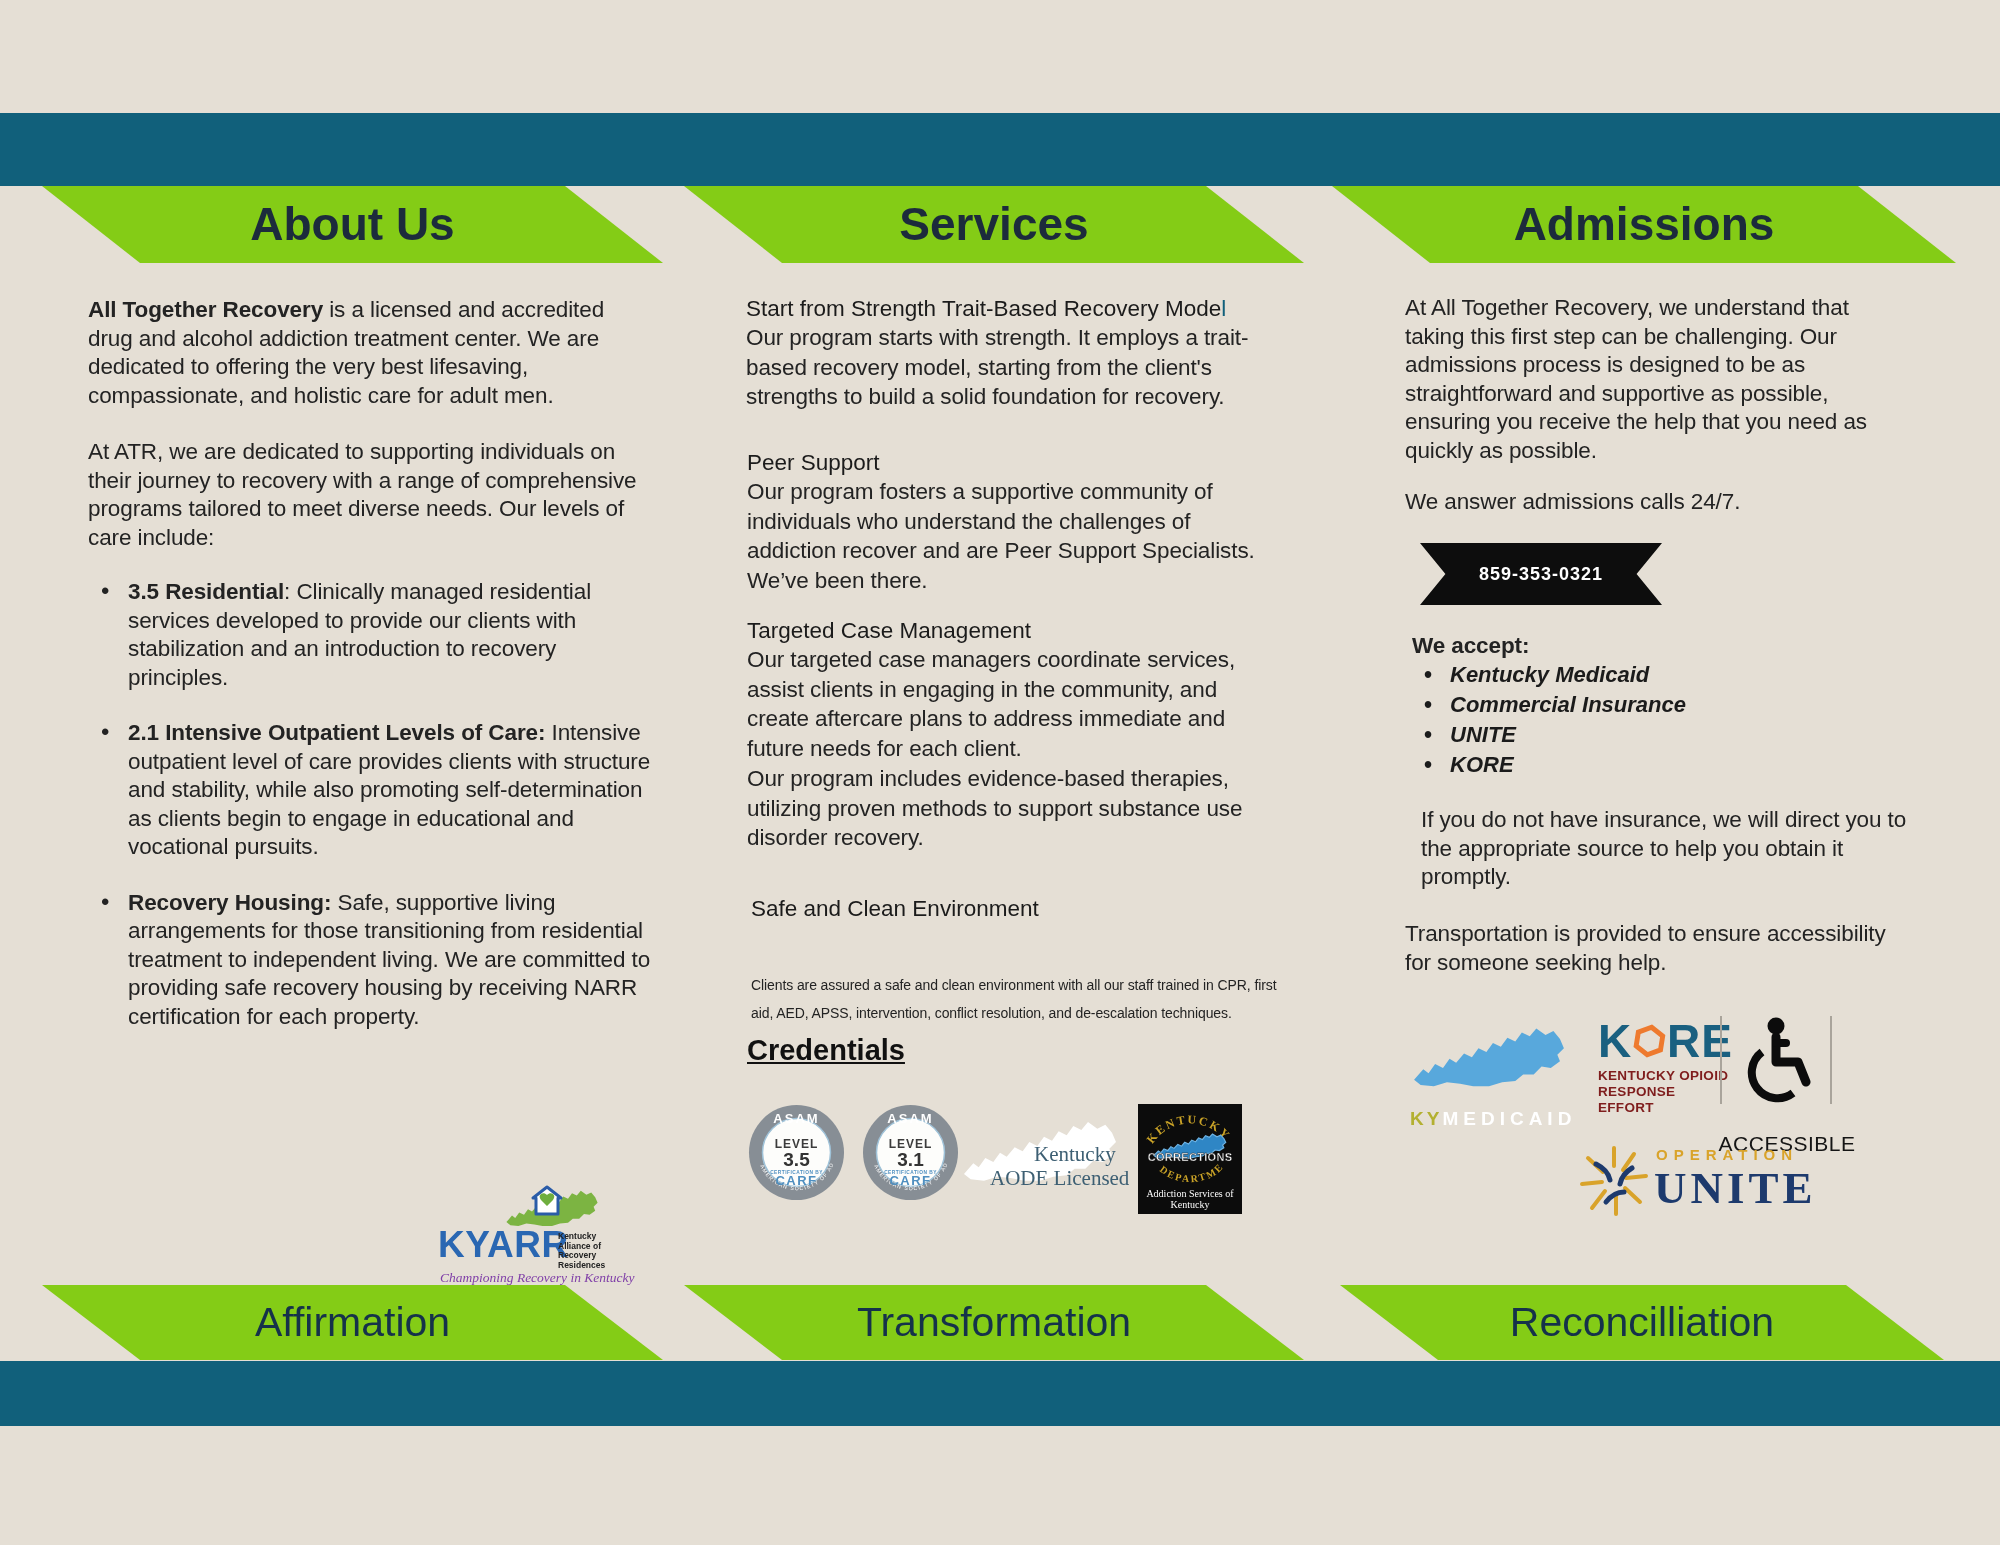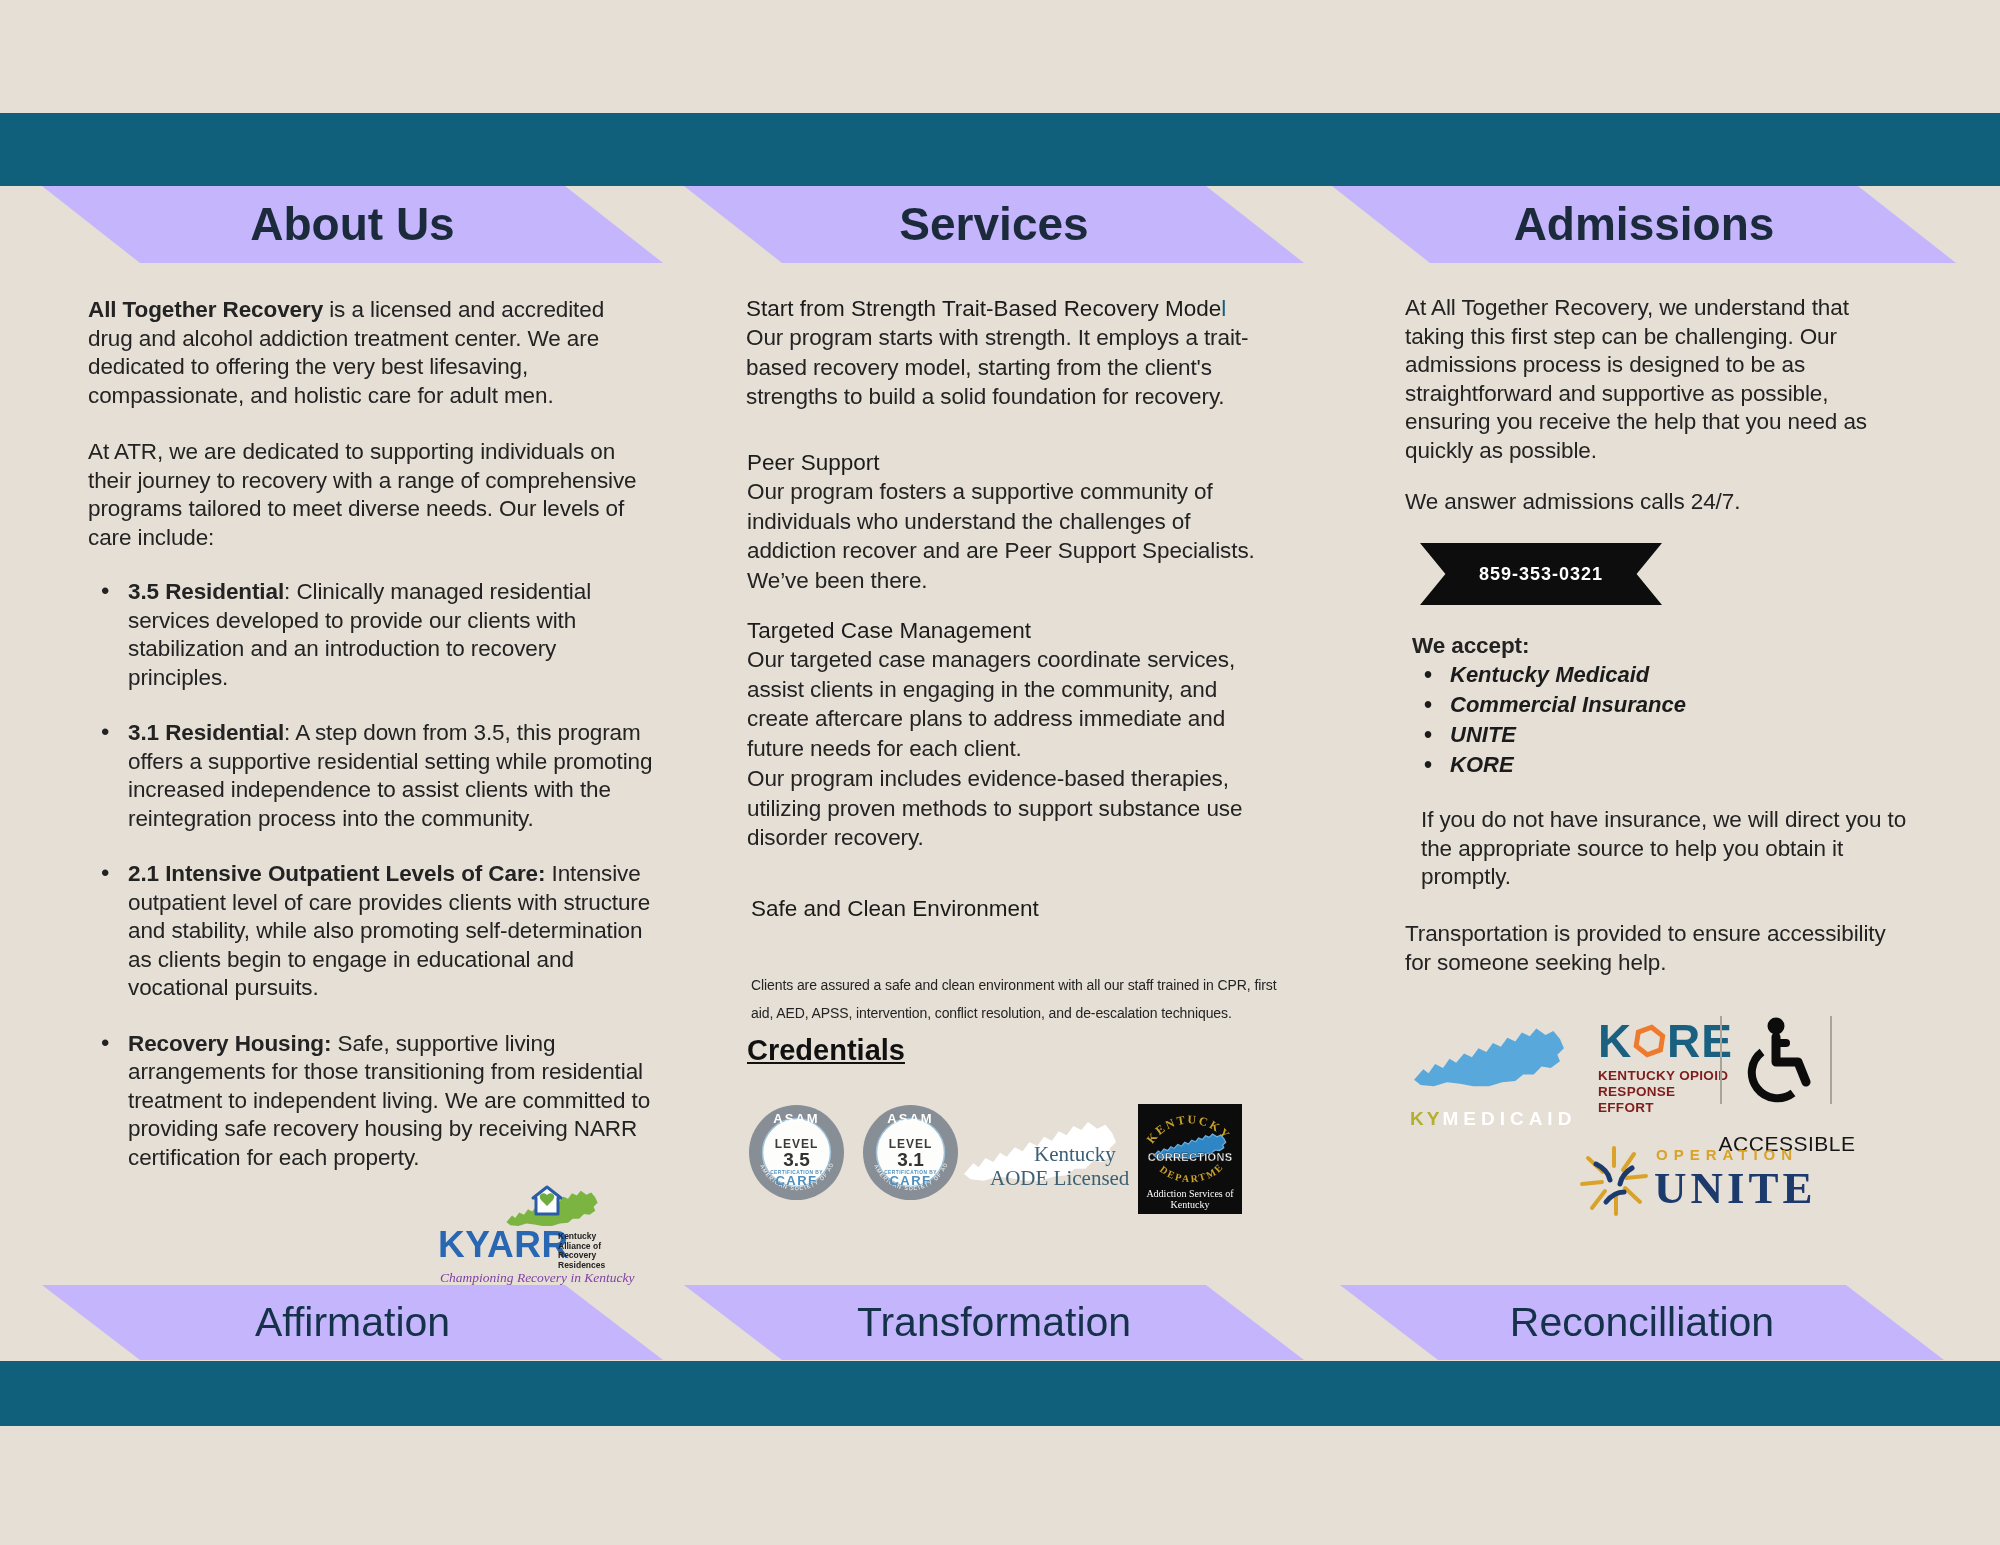--- a/index.html
+++ b/index.html
@@ -2,21 +2,21 @@
 <html><head>
 <meta charset="utf-8">
 <style>
   html,body{margin:0;padding:0;background:#b9b4ab;}
   .page{position:relative;width:2000px;height:1545px;background:#e5dfd5;overflow:hidden;
         font-family:"Liberation Sans",sans-serif;color:#202020;}
   .abs{position:absolute;}
   .bar{position:absolute;left:0;width:2000px;background:#11607b;}
   #top-bar{top:113px;height:73px;}
   #bottom-bar{top:1361px;height:65px;}
-  .banner{position:absolute;height:77px;background:#c4b5fd;
+  .banner{position:absolute;height:77px;background:#84cc16;
           clip-path:polygon(0 0, calc(100% - 98px) 0, 100% 100%, 98px 100%);}
   .banner .t{display:block;width:100%;height:100%;line-height:77px;text-align:center;
              font-weight:bold;font-size:46px;color:#1c2b3c;}
   .banner.bottom{height:75px;top:1285px;}
   .banner.bottom .t{line-height:75px;font-weight:400;font-size:41px;color:#15324a;}
   .body-txt{font-size:22.5px;line-height:28.5px;letter-spacing:-0.1px;color:#232323;}
   .b{font-weight:bold;}
   .nowrap{white-space:nowrap;}
   .sec-h{font-weight:normal;font-size:22.5px;line-height:29px;color:#1b1b1b;}
   .sec-b{font-size:22.5px;line-height:29.5px;color:#232323;letter-spacing:-0.1px;}
@@ -90,21 +90,20 @@
     <span class="t">Admissions</span>
   </div>
 
   <div class="abs body-txt" style="left:88px;top:296px;width:560px;">
     <b>All Together Recovery</b><span> is a licensed and accredited drug and alcohol addiction treatment center. We are dedicated to offering the very best lifesaving, compassionate, and holistic care for adult men.</span>
   </div>
   <div class="abs body-txt" style="left:88px;top:438px;width:560px;">At ATR, we are dedicated to supporting individuals on their journey to recovery with a range of comprehensive programs tailored to meet diverse needs. Our levels of care include:</div>
 
   <ul class="abs body-txt bullets" style="left:88px;top:578px;width:566px;">
     <li><b>3.5 Residential</b><span>: Clinically managed residential services developed to provide our clients with stabilization and an introduction to recovery principles.</span></li>
-    <li><b>3.1 Residential</b><span>: A step down from 3.5, this program offers a supportive residential setting while promoting increased independence to assist clients with the reintegration process into the community.</span></li>
     <li><b>2.1 Intensive Outpatient Levels of Care:</b><span> Intensive outpatient level of care provides clients with structure and stability, while also promoting self-determination as clients begin to engage in educational and vocational pursuits.</span></li>
     <li><b>Recovery Housing:</b><span> Safe, supportive living arrangements for those transitioning from residential treatment to independent living. We are committed to providing safe recovery housing by receiving NARR certification for each property.</span></li>
   </ul>
 
   <div id="kyarr" class="abs">
     <svg class="abs" style="left:64px;top:-4px;" width="100" height="56" viewBox="0 0 120 70">
       <use href="#ky-shape" fill="#7cb442"></use>
     </svg>
     <svg class="abs" style="left:92px;top:-2px;" width="34" height="34" viewBox="0 0 34 34">
       <path d="M17,3 L31,14 L28,14 L28,30 L6,30 L6,14 L3,14 Z" fill="#ffffff" stroke="#2a5ca8" stroke-width="3" stroke-linejoin="round"></path>

